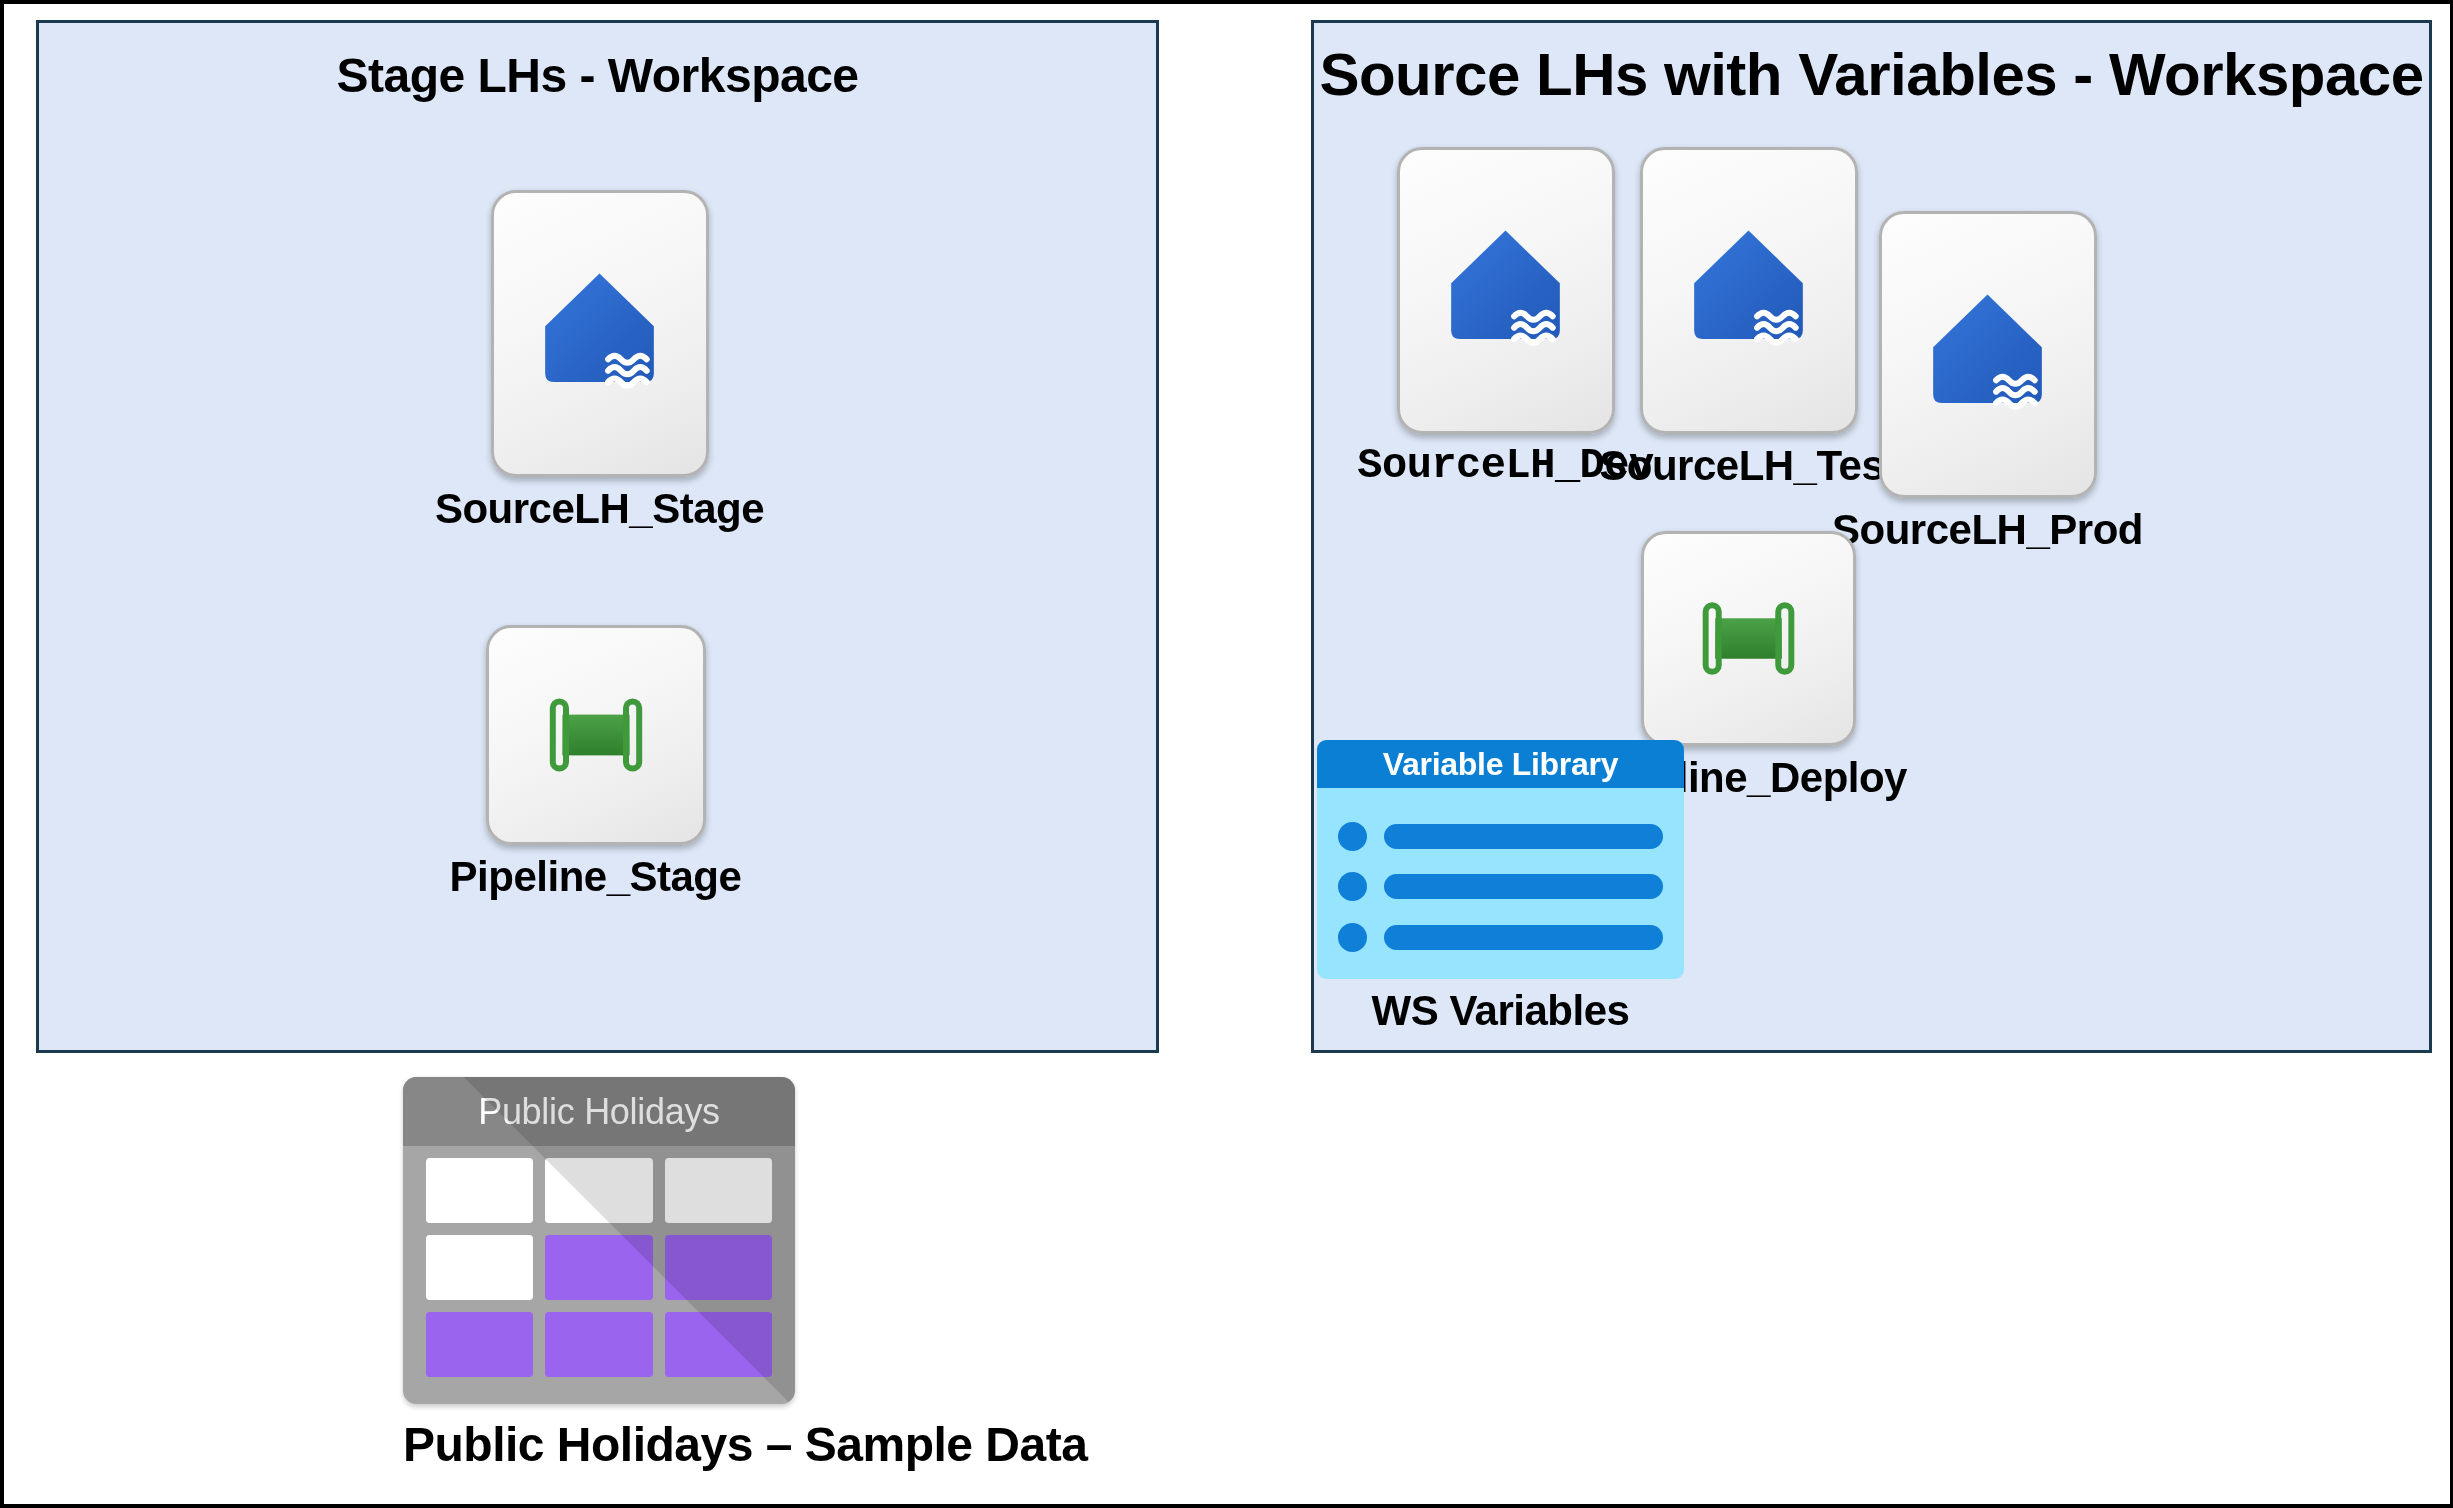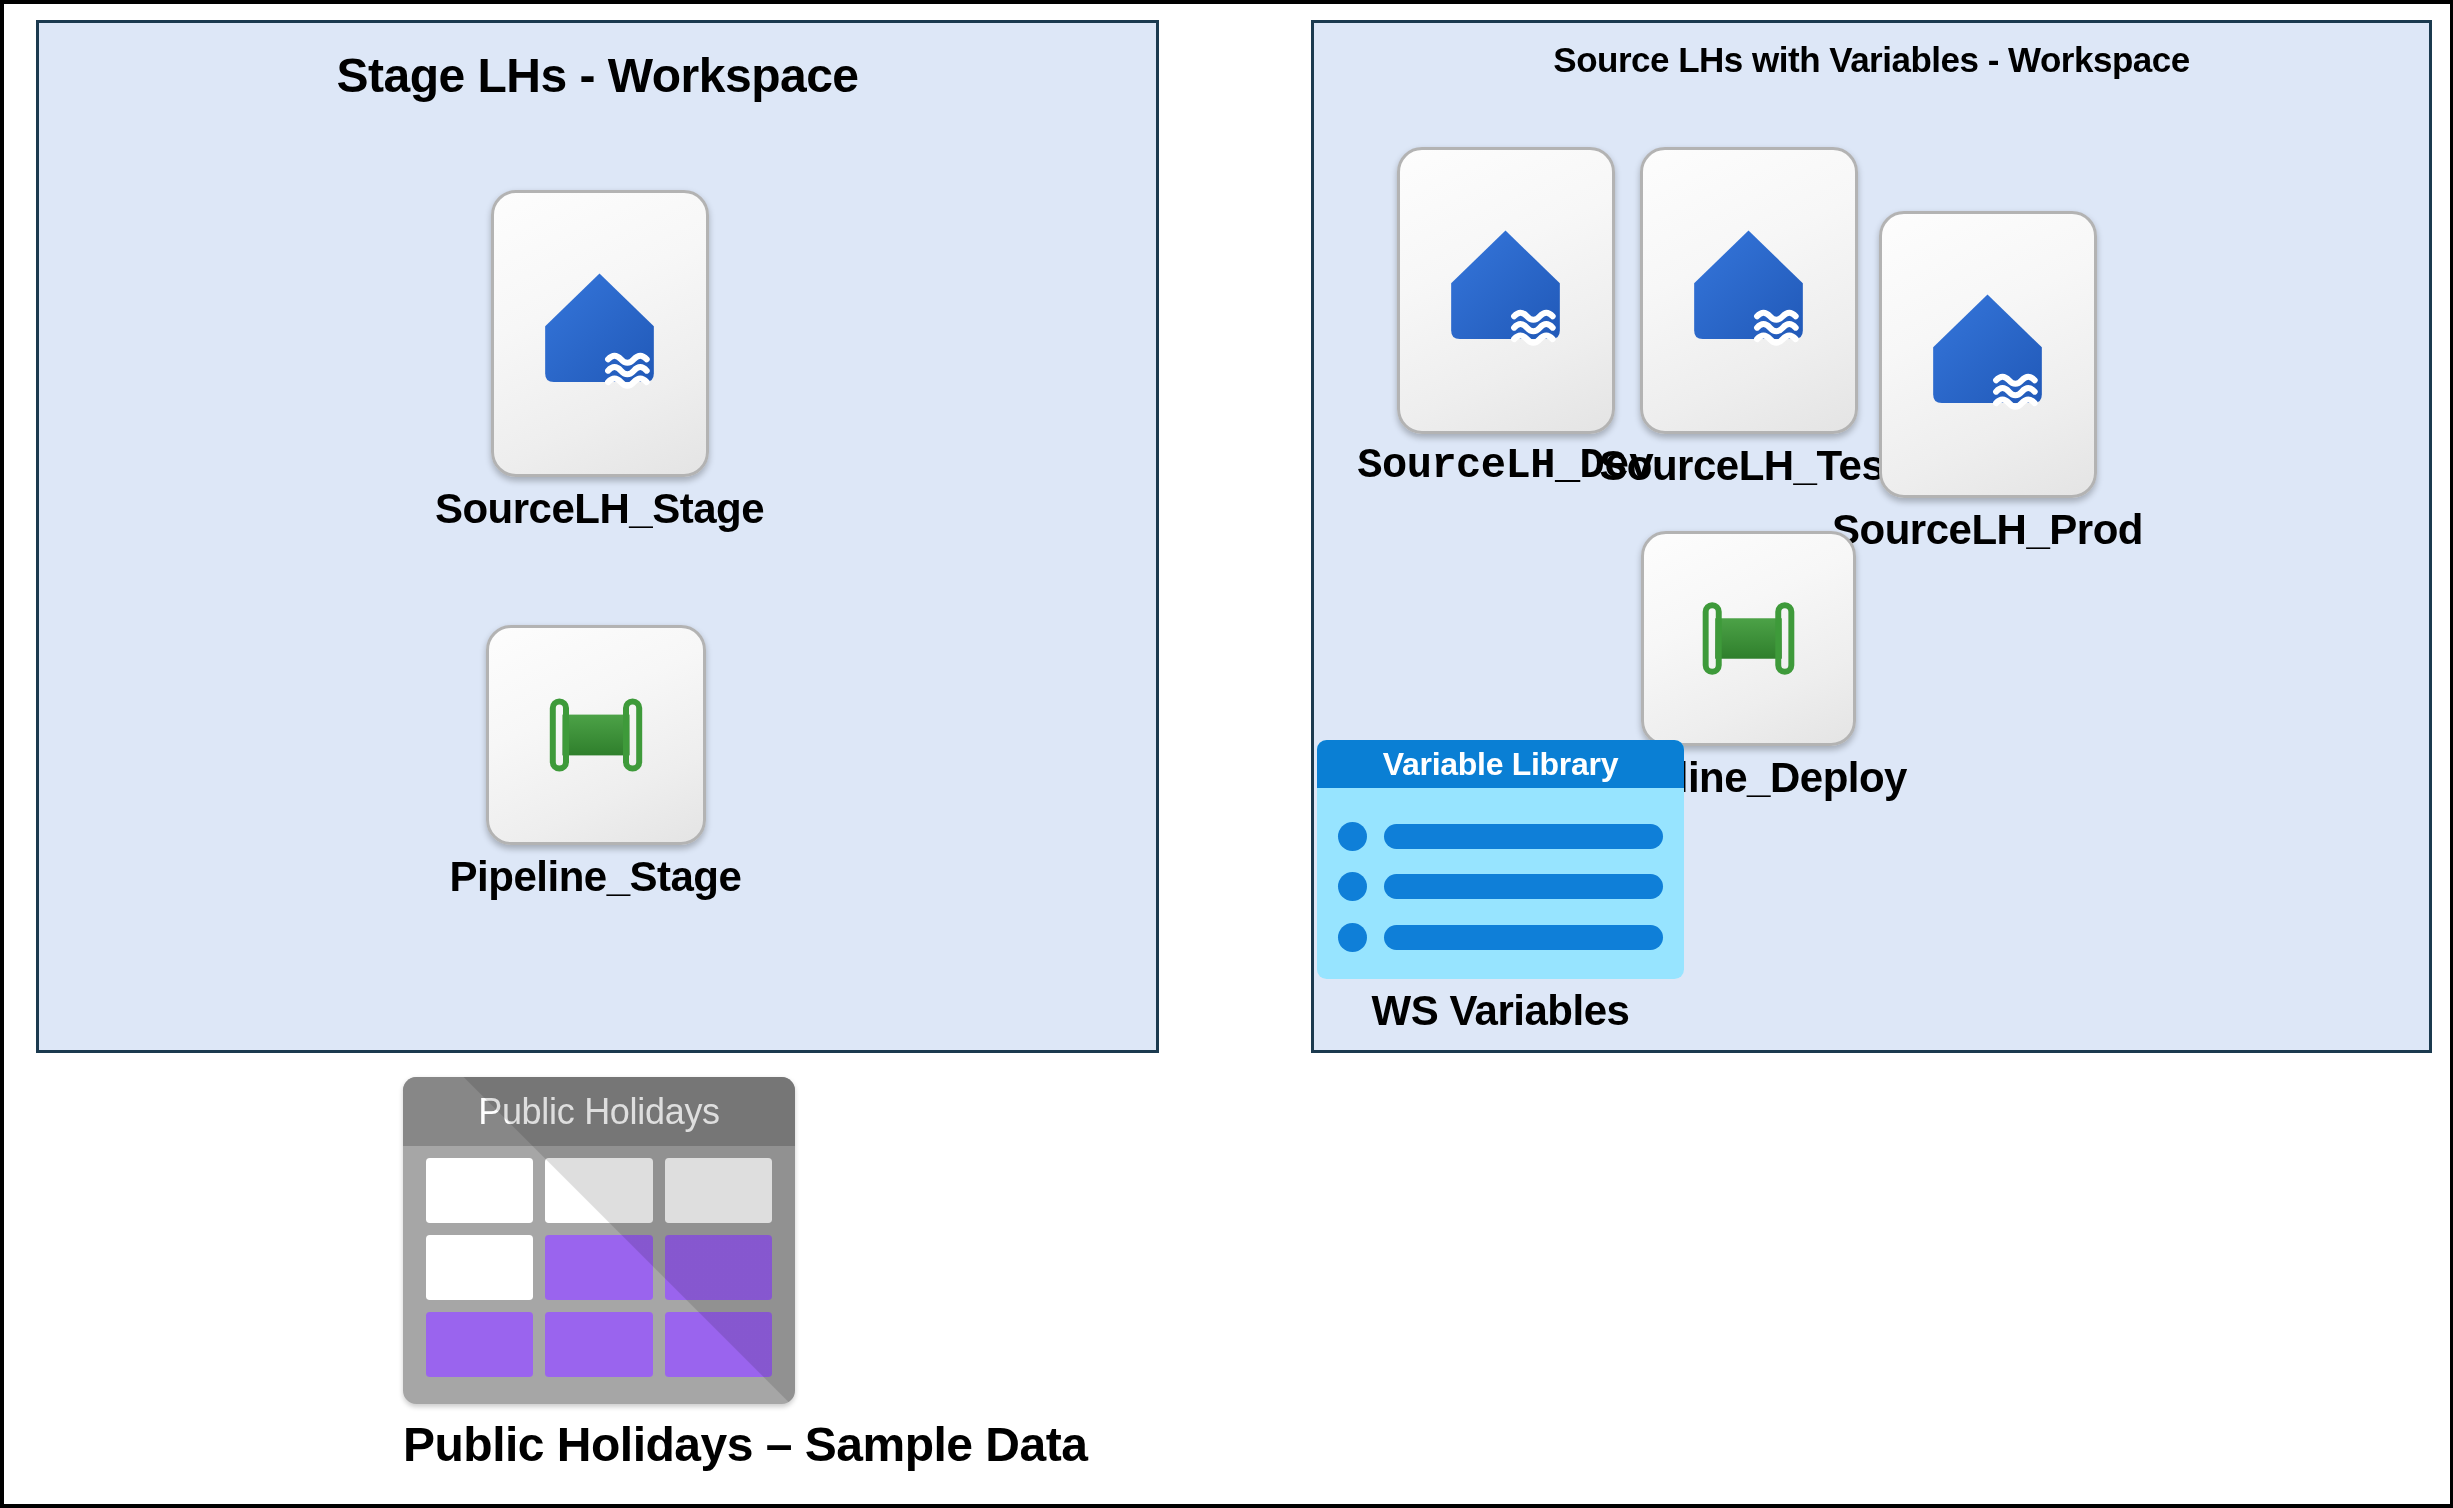--- a/index.html
+++ b/index.html
@@ -12,21 +12,21 @@
   
   .panel{position:absolute;background:#dde7f7;border:3.8px solid #1b3a4f;
          box-sizing:border-box;}
   #panel-stage{left:32px;top:16.3px;width:1123px;height:1033px;padding-left:16px;}
   #panel-source{left:1307px;top:16.3px;width:1121px;height:1033px;}
 
   .panel-title{position:absolute;left:0;right:0;text-align:center;
                font-weight:bold;color:#000;letter-spacing:-0.5px;
                font-stretch:condensed;white-space:nowrap;}
   #panel-stage .panel-title{top:25px;font-size:48px;}
-  #panel-source .panel-title{top:17px;font-size:35px;}
+  #panel-source .panel-title{top:17px;font-size:60px;}
 
   
   .item{position:absolute;display:flex;flex-direction:column;align-items:center;}
   .item-label{margin-top:7.6px;font-weight:bold;font-size:42px;color:#000;
               white-space:nowrap;letter-spacing:-0.5px;text-align:center;}
 
   
   .tile{position:relative;border-radius:25px;
         background:linear-gradient(155deg,#fdfdfd 0%,#f7f7f7 38%,#eeeeee 72%,#e4e4e4 100%);
         border:3.8px solid #b3b3b3;box-sizing:border-box;

